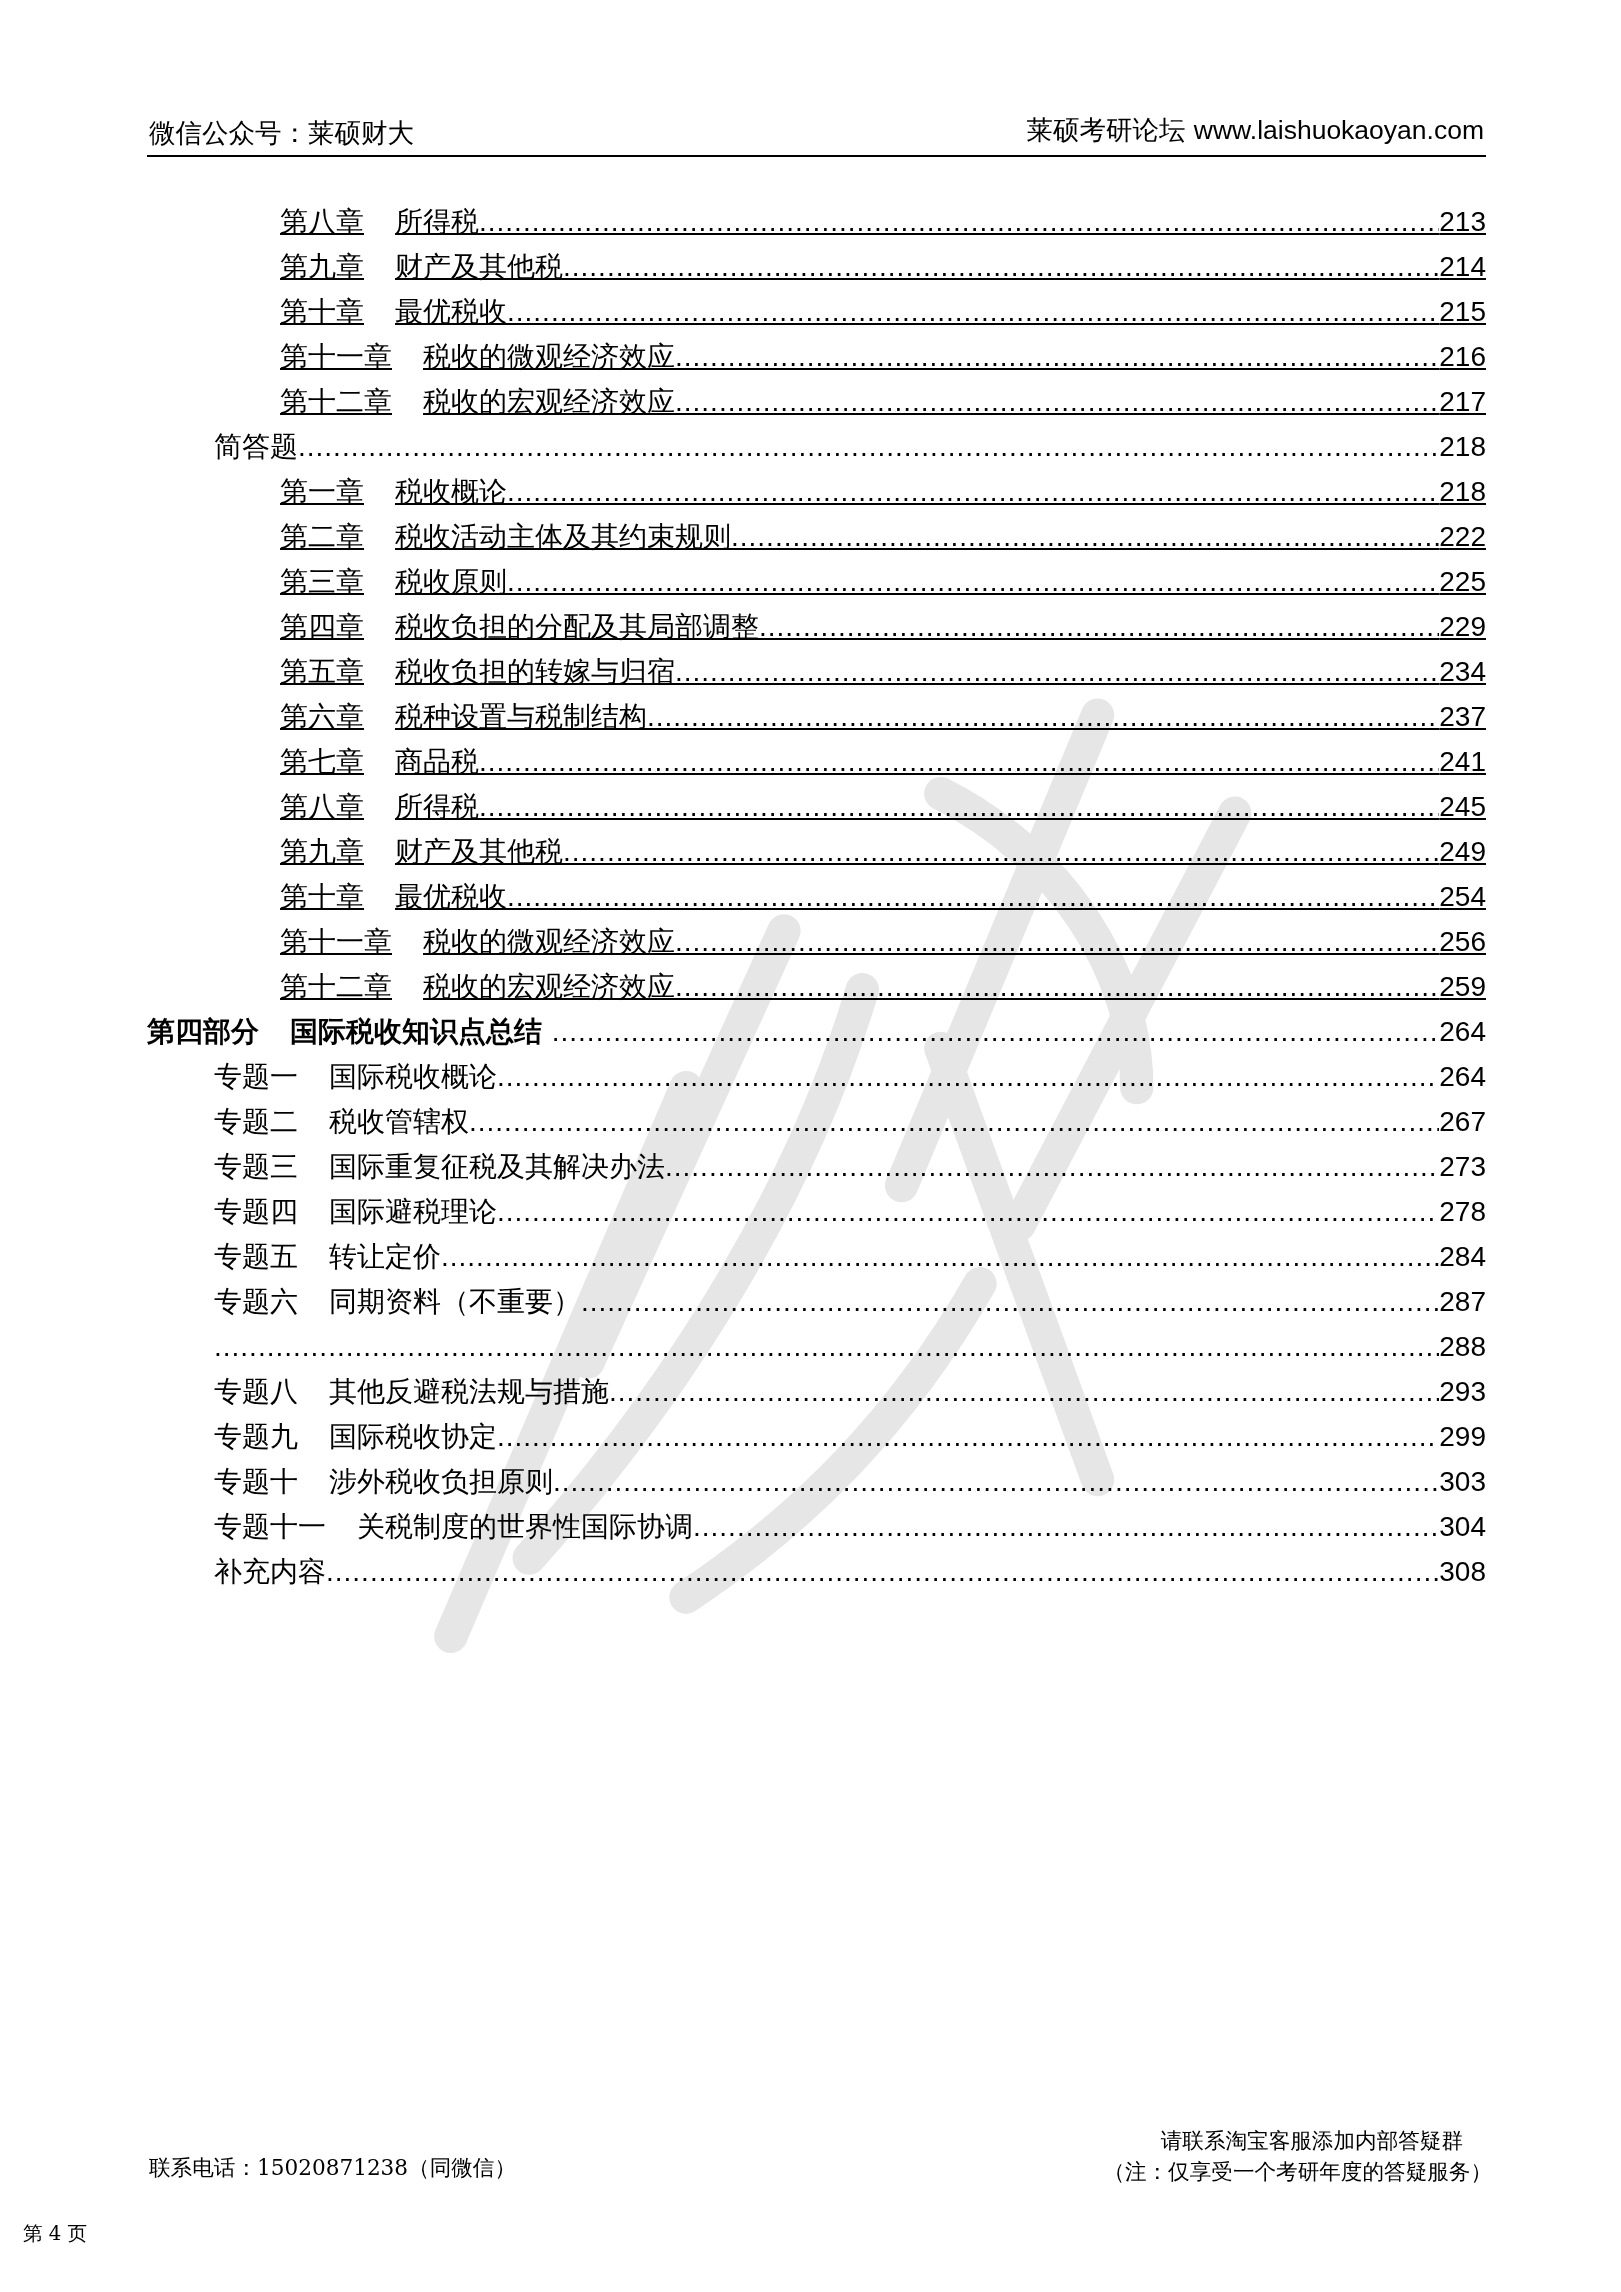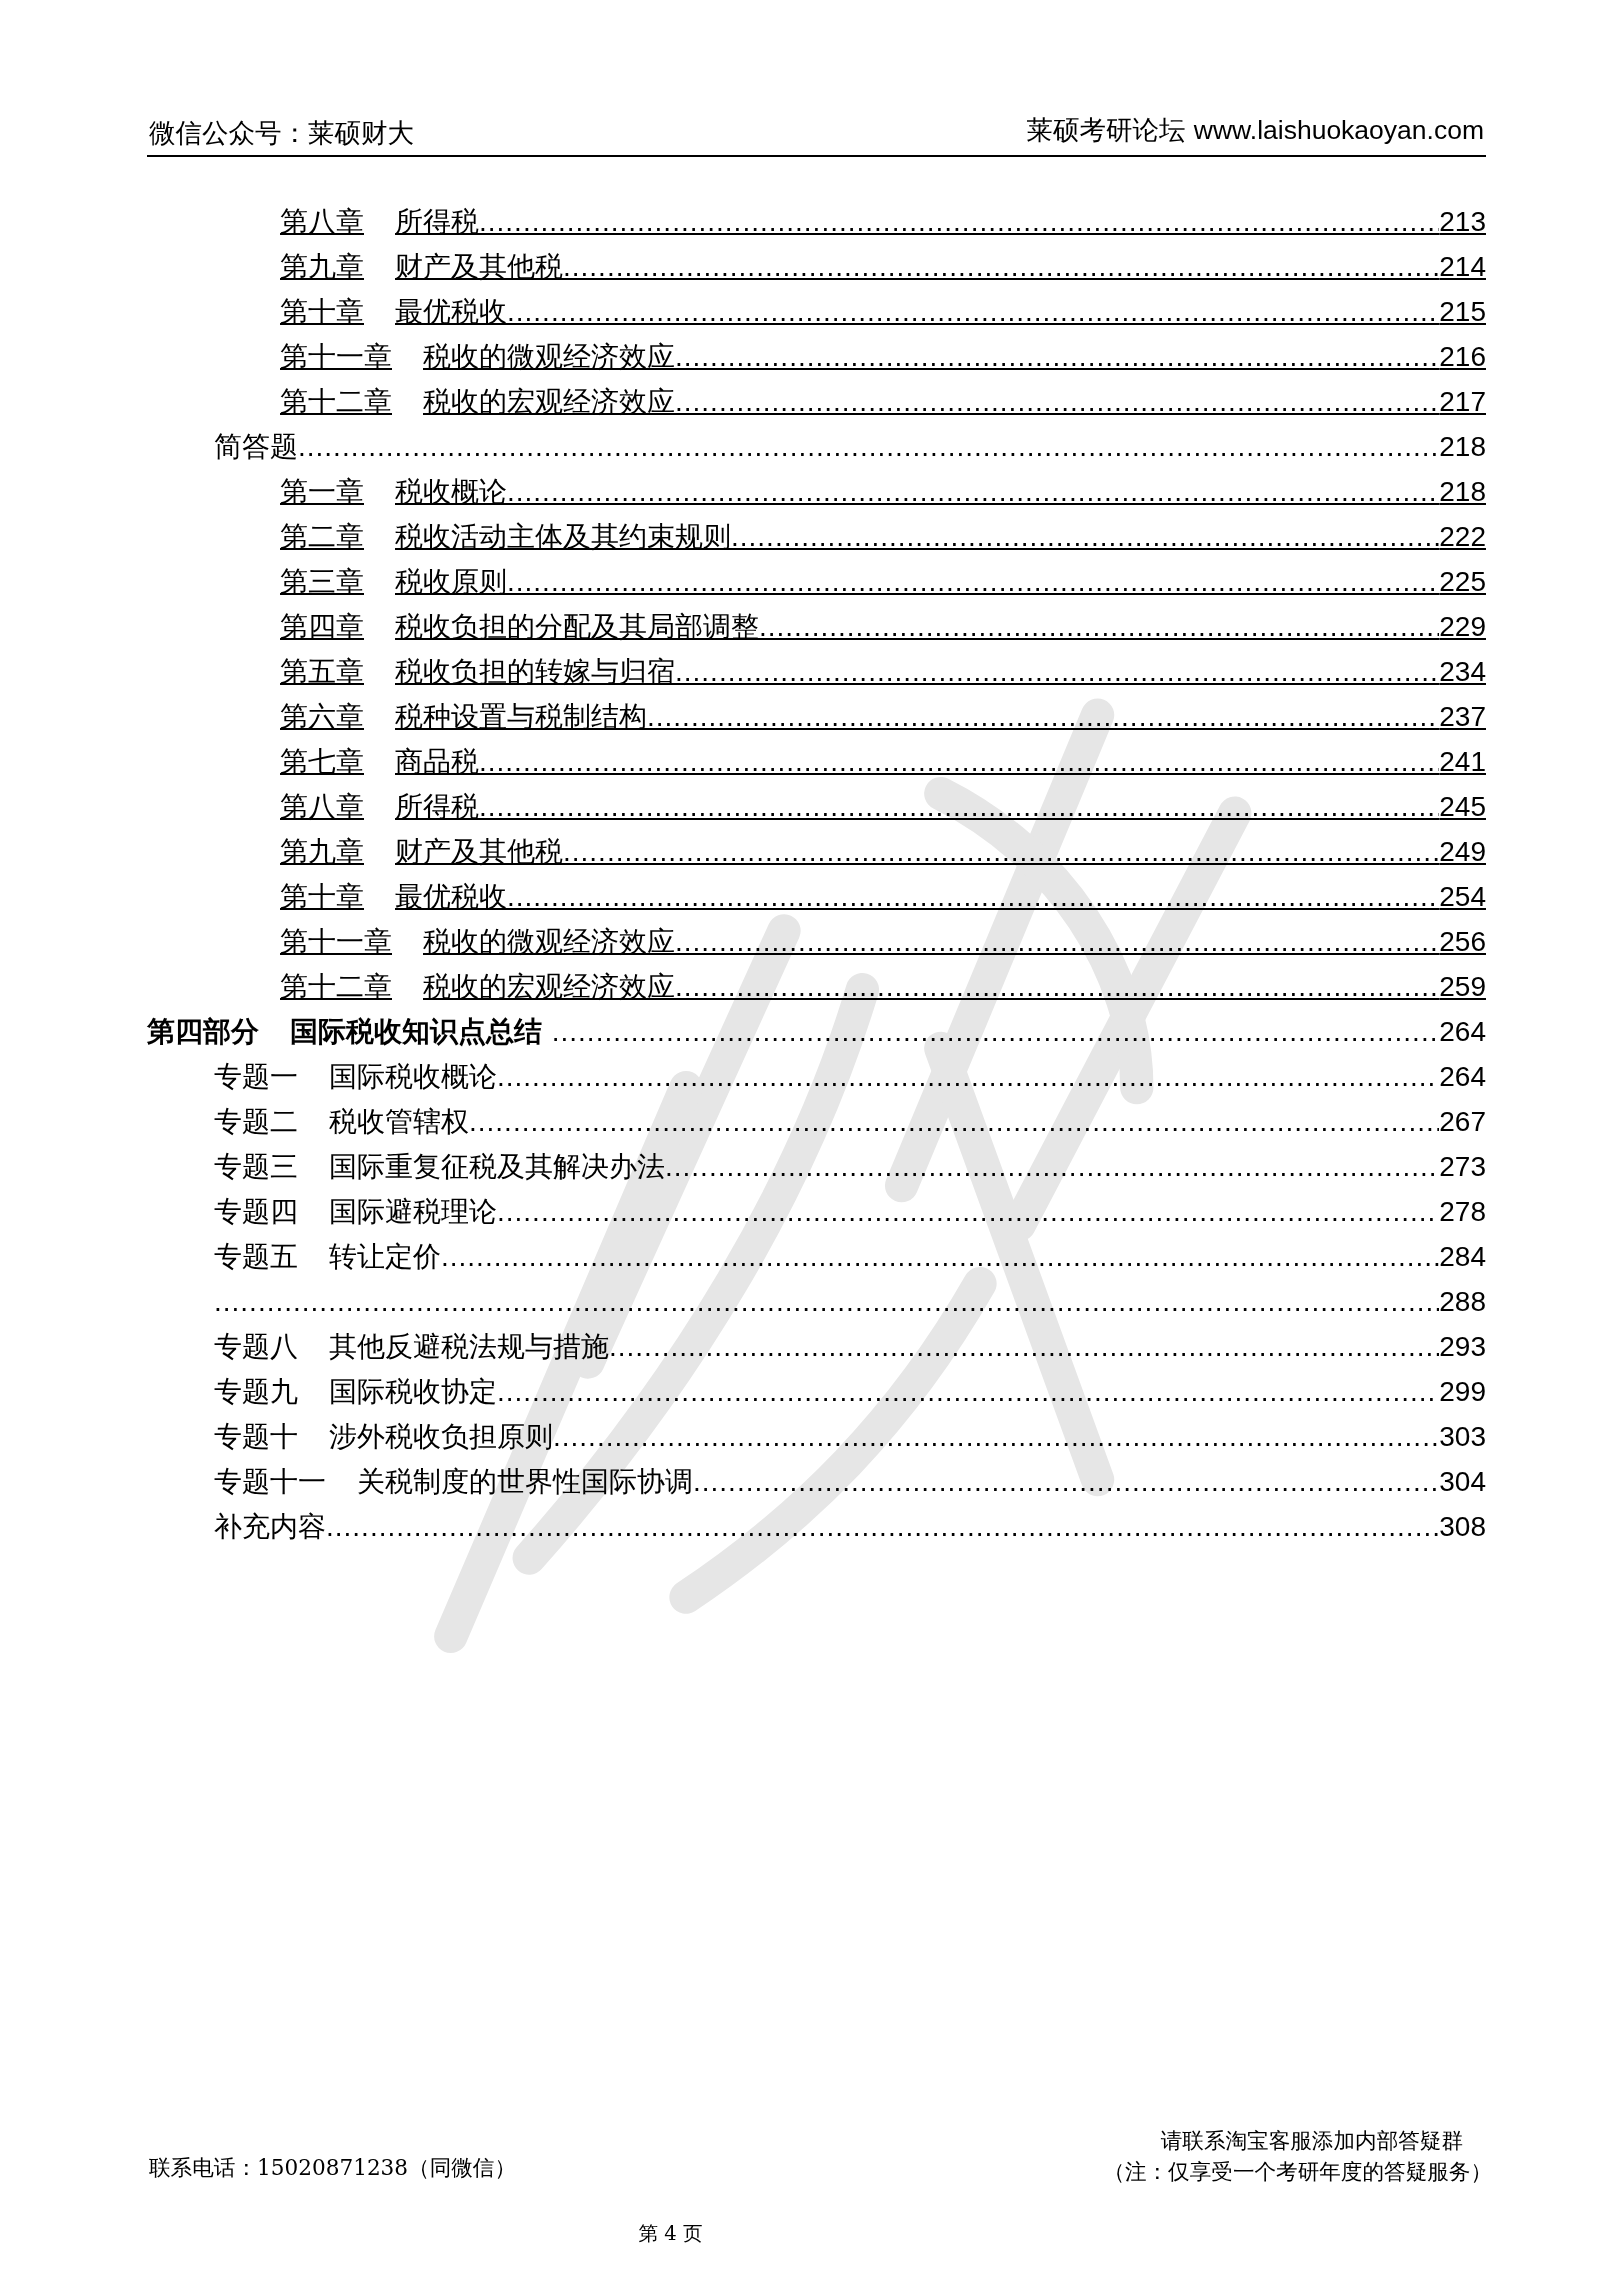--- a/index.html
+++ b/index.html
@@ -21,21 +21,21 @@
     .toc-dots { flex: 1 1 auto; overflow: hidden; white-space: nowrap; height: 39px;
                 font-family: "Liberation Sans", sans-serif; font-weight: normal; letter-spacing: 1px; }
     .toc-dots::before { content: "........................................................................................................................................................................................................................................................................................................"; }
     .toc-page { flex: 0 0 auto; font-family: "Liberation Sans", "DejaVu Sans", sans-serif;
                 font-weight: normal; font-size: 28px; }
     .watermark { position: absolute; left: 392px; top: 676px; width: 882px; height: 980px;
                  pointer-events: none; }
     .footer-left { position: absolute; left: 149px; top: 2125px; font-size: 21.6px; margin-top: 28px; }
     .footer-right { position: absolute; right: 129px; top: 2125px; font-size: 21.6px; text-align: right; line-height: 31px; }
     .footer-right .line1 { padding-right: 29px; }
-    .page-num { position: absolute; left: 0; width: 1341px; top: 2220px; text-align: center; font-size: 19.6px; }
+    .page-num { position: absolute; left: 0; width: 1341px; top: 2220px; text-align: left; font-size: 19.6px; padding-left: 23px; }
   </style>
 </head>
 <body>
 
 <div class="header">
   <span class="header-left">微信公众号：莱硕财大</span>
   <span class="header-right"><span>莱硕考研论坛 </span><span class="url">www.laishuokaoyan.com</span></span>
 </div>
 
 <svg class="watermark" viewBox="0 0 900 1000" xmlns="http://www.w3.org/2000/svg">
@@ -166,20 +166,25 @@
       <span class="toc-label"><span>专题四</span><span class="gap"></span><span>国际避税理论</span></span>
       <span class="toc-dots"></span>
       <span class="toc-page">278</span>
     </div>
     <div class="toc-row lvl1">
       <span class="toc-label"><span>专题五</span><span class="gap"></span><span>转让定价</span></span>
       <span class="toc-dots"></span>
       <span class="toc-page">284</span>
     </div>
     <div class="toc-row lvl1">
+      <span class="toc-label"><span>专题六</span><span class="gap"></span><span>同期资料（不重要）</span></span>
+      <span class="toc-dots"></span>
+      <span class="toc-page">287</span>
+    </div>
+    <div class="toc-row lvl1">
       <span class="toc-dots"></span>
       <span class="toc-page">288</span>
     </div>
     <div class="toc-row lvl1">
       <span class="toc-label"><span>专题八</span><span class="gap"></span><span>其他反避税法规与措施</span></span>
       <span class="toc-dots"></span>
       <span class="toc-page">293</span>
     </div>
     <div class="toc-row lvl1">
       <span class="toc-label"><span>专题九</span><span class="gap"></span><span>国际税收协定</span></span>

